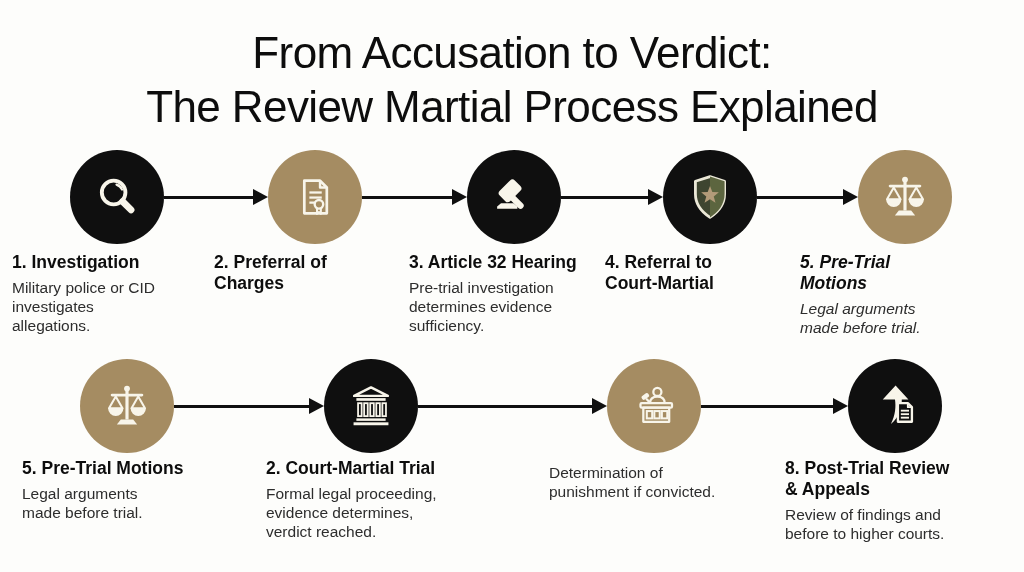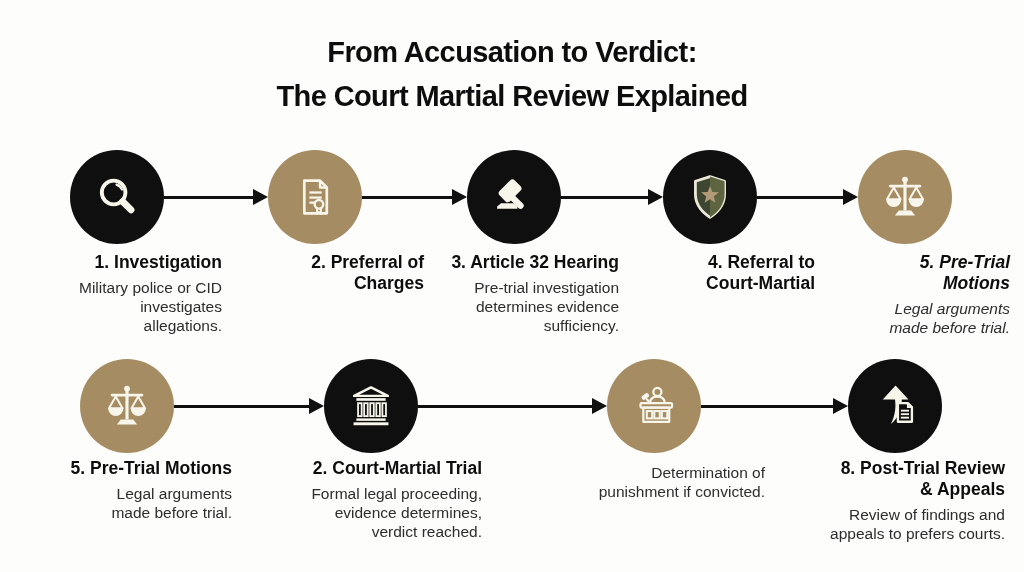--- a/index.html
+++ b/index.html
@@ -3,31 +3,30 @@
 <meta charset="utf-8">
 <style>
   html,body { margin:0; padding:0; background:#ffffff; }
   .canvas {
     position:relative; width:1024px; height:572px; overflow:hidden;
     background:var(--background,#fdfdfb);
     font-family:"Liberation Sans", sans-serif;
   }
   .title-block { position:absolute; top:26px; left:0; width:100%; text-align:center; }
   .title-line {
-    font-size:29px; font-weight:700; letter-spacing:-0.6px; line-height:1.22;
+    font-size:44px; font-weight:400; letter-spacing:-0.6px; line-height:1.22;
     color:var(--heading-text,#0d0d0d);
-    margin-top:9px;
   }
   .circle {
     position:absolute; width:94px; height:94px; border-radius:50%;
     display:flex; align-items:center; justify-content:center;
   }
   .circle.black { background:var(--circle-black,#0f0f0f); }
   .circle.tan   { background:var(--circle-tan,#a58c62); }
-  .steptext { position:absolute; text-align:right; }
+  .steptext { position:absolute; text-align:left; }
   .step-heading {
     font-size:17.5px; font-weight:700; line-height:1.2; white-space:pre-line;
     color:var(--heading-text,#0d0d0d);
   }
   .step-body {
     margin-top:5px; font-size:15.5px; line-height:1.24; white-space:pre-line;
     color:var(--body-text,#2d2d2d);
   }
   .arrow { position:absolute; height:16px; }
   .arrow .shaft { position:absolute; left:0; right:11px; top:6.5px; height:3px; background:var(--arrow,#101010); }
@@ -41,21 +40,21 @@
   .shield-star  { fill:var(--shield-star,#b39b79); }
   .doc-dark { fill:var(--circle-black,#0f0f0f); }
 </style>
 </head>
 <body>
 
 <div class="canvas">
 
   <div class="title-block">
     <div class="title-line">From Accusation to Verdict:</div>
-    <div class="title-line">The Court Martial Review Explained</div>
+    <div class="title-line">The Review Martial Process Explained</div>
   </div>
 
   <div>
     <div class="circle black" style="left:70px; top:150px;">
       <svg width="54" height="54" viewBox="0 0 48 48">
         <circle cx="21" cy="20" r="10.5" fill="none" class="icon-stroke" stroke-width="3.4"></circle>
         <path d="M23.5 13 a8.2 8.2 0 0 1 5 4.4" fill="none" class="icon-stroke" stroke-width="1.9" stroke-linecap="round"></path>
         <line x1="29" y1="28" x2="36.5" y2="35.5" class="icon-stroke" stroke-width="6" stroke-linecap="round"></line>
       </svg>
     </div>
@@ -211,21 +210,21 @@
         <path d="M35 21.5 V25 H38.5" fill="none" class="icon-stroke" stroke-width="1.6" stroke-linejoin="round"></path>
         <line x1="29" y1="28" x2="36" y2="28" class="icon-stroke" stroke-width="1.6"></line>
         <line x1="29" y1="31" x2="36" y2="31" class="icon-stroke" stroke-width="1.6"></line>
         <line x1="29" y1="34" x2="36" y2="34" class="icon-stroke" stroke-width="1.6"></line>
       </svg>
     </div>
     <div class="steptext" style="left:785px; top:458px; width:220px;">
       <div class="step-heading">8. Post-Trial Review
 &amp; Appeals</div>
       <div class="step-body">Review of findings and
-appeals to prefers courts.</div>
+before to higher courts.</div>
     </div>
   </div>
 
   <div class="arrow" style="left:164px; top:189px; width:104px;">
       <div class="shaft"></div>
       <div class="head"></div>
     </div>
   <div class="arrow" style="left:362px; top:189px; width:105px;">
       <div class="shaft"></div>
       <div class="head"></div>

